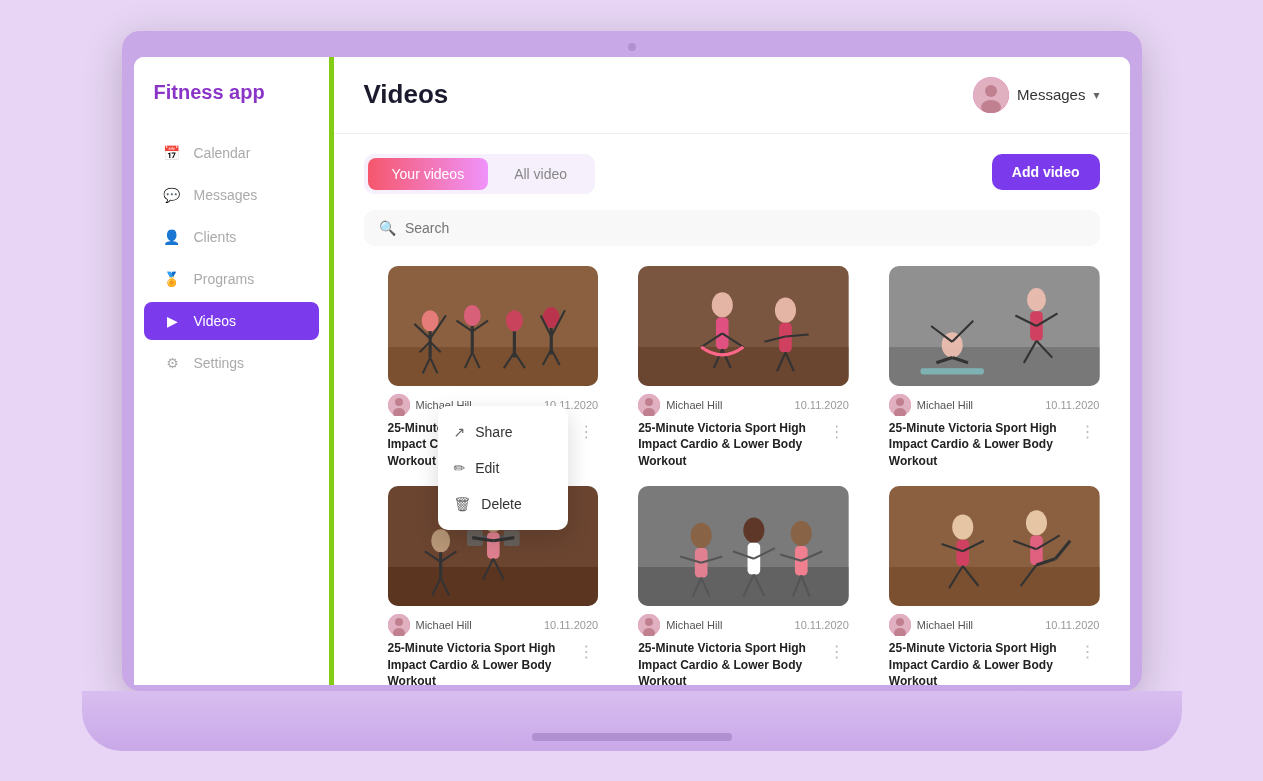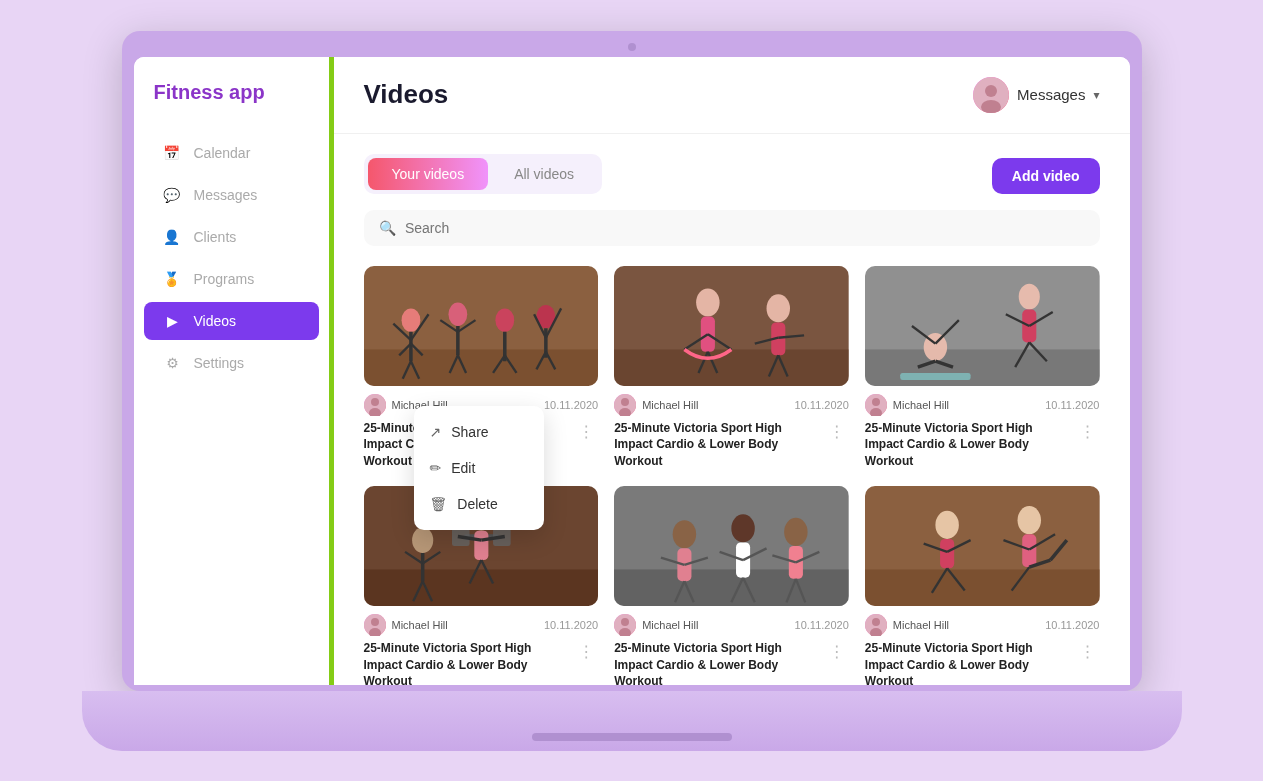--- a/index.html
+++ b/index.html
@@ -155,21 +155,21 @@
     .chevron-icon { color: #666; font-size: 12px; }
 
     .content-area {
       flex: 1;
       padding: 20px 30px;
       overflow-y: auto;
     }
 
     .tabs-row {
       display: flex;
-      align-items: flex-end;
+      align-items: flex-start;
       justify-content: space-between;
       margin-bottom: 16px;
     }
 
     .tabs {
       display: flex;
       background: #f5f0fc;
       border-radius: 10px;
       padding: 4px;
       gap: 2px;
@@ -225,20 +225,21 @@
     .videos-grid {
       display: grid;
       grid-template-columns: repeat(3, 1fr);
       gap: 16px;
     }
 
     .video-card {
       position: relative;
       border-radius: 10px;
       overflow: visible;
+      margin-left: 24px;
     }
 
     .video-thumbnail {
       width: 100%;
       height: 120px;
       border-radius: 10px;
       overflow: hidden;
       position: relative;
     }
 
@@ -374,21 +375,21 @@
             <span class="profile-name">Messages</span>
             <span class="chevron-icon">▾</span>
           </div>
         </div>
 
         <div class="content-area">
 
           <div class="tabs-row">
             <div class="tabs">
               <div class="tab active">Your videos</div>
-              <div class="tab inactive">All videos</div>
+              <div class="tab inactive">All video</div>
             </div>
             <button class="add-video-btn">Add video</button>
           </div>
 
           <div class="search-bar">
             <span class="search-icon">🔍</span>
             <input class="search-input" placeholder="Search" style="">
           </div>
 
           <div class="videos-grid" id="videos-grid">

